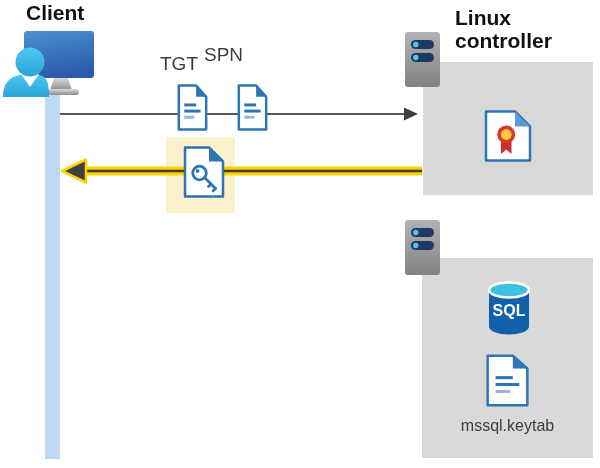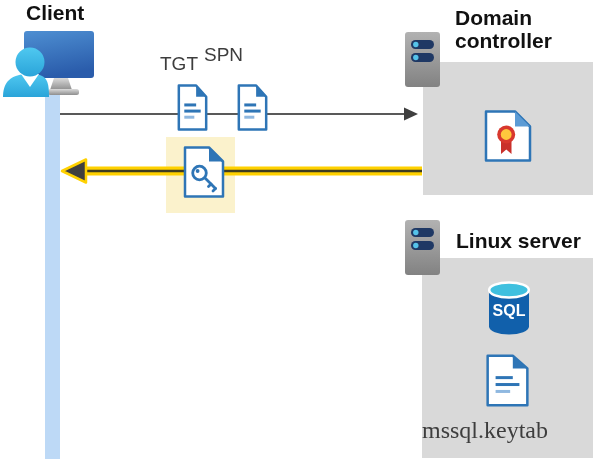--- a/index.html
+++ b/index.html
@@ -15,21 +15,21 @@
   #stage{
     position:relative; width:600px; height:468px; background:#fff; overflow:hidden;
     font-family:"Liberation Sans", sans-serif;
   }
   .abs{position:absolute;}
   .box{position:absolute; z-index:0;}
   .icon{position:absolute; z-index:2;}
   .lbl{position:absolute; z-index:3; white-space:pre-line;}
   .title{font-weight:700; font-size:21px; line-height:23px; color:var(--title-text);}
   .small-label{font-size:19px; color:var(--label-text); text-align:left;}
-  .file-label{font-size:24px; color:var(--label-text); text-align:left;font-family:Liberation Serif, serif;}
+  .file-label{font-size:16px; color:var(--label-text); text-align:center;}
 
   
   .doc-body{fill:#fff; stroke:var(--doc-blue); stroke-width:2.5; stroke-linejoin:round; vector-effect:non-scaling-stroke;}
   .doc-fold{fill:var(--doc-blue);}
   .doc-fold-lt{fill:var(--doc-fold-light);}
   .doc-line{stroke:var(--doc-blue); stroke-width:3; vector-effect:non-scaling-stroke;}
   .doc-line-lt{stroke:var(--doc-line-light); stroke-width:3; vector-effect:non-scaling-stroke;}
   .key-stroke{stroke:var(--doc-blue); stroke-width:2.8; fill:none; stroke-linecap:round; vector-effect:non-scaling-stroke;}
   .key-fill{fill:var(--doc-blue);}
   .navy{fill:var(--server-bar-navy);}
@@ -166,17 +166,16 @@
     <path class="doc-body" d="M2,1.5 H21 L32,12.5 V44.5 H2 Z"></path>
     <path class="doc-fold" d="M21,1.5 V12.5 H32 Z"></path>
     <line class="doc-line" x1="8" y1="20.5" x2="21" y2="20.5"></line>
     <line class="doc-line" x1="8" y1="26.5" x2="26" y2="26.5"></line>
     <line class="doc-line-lt" x1="8" y1="32.5" x2="19" y2="32.5"></line>
   </svg>
 
   <div class="lbl title" style="left:26px; top:1px;">Client</div>
   <div class="lbl small-label" style="left:160px; top:53px; width:40px;">TGT</div>
   <div class="lbl small-label" style="left:204px; top:44px; width:40px;">SPN</div>
-  <div class="lbl title" style="left:455px; top:6px; width:138px;">Domain controller</div>
-  <div class="lbl title" style="left:456px; top:229px; width:140px; white-space:nowrap;">Linux server</div>
+  <div class="lbl title" style="left:455px; top:6px; width:138px;">Linux controller</div>
   <div class="lbl file-label" style="left:422px; top:417px; width:171px;">mssql.keytab</div>
 
 </div>
 
 </body></html>

